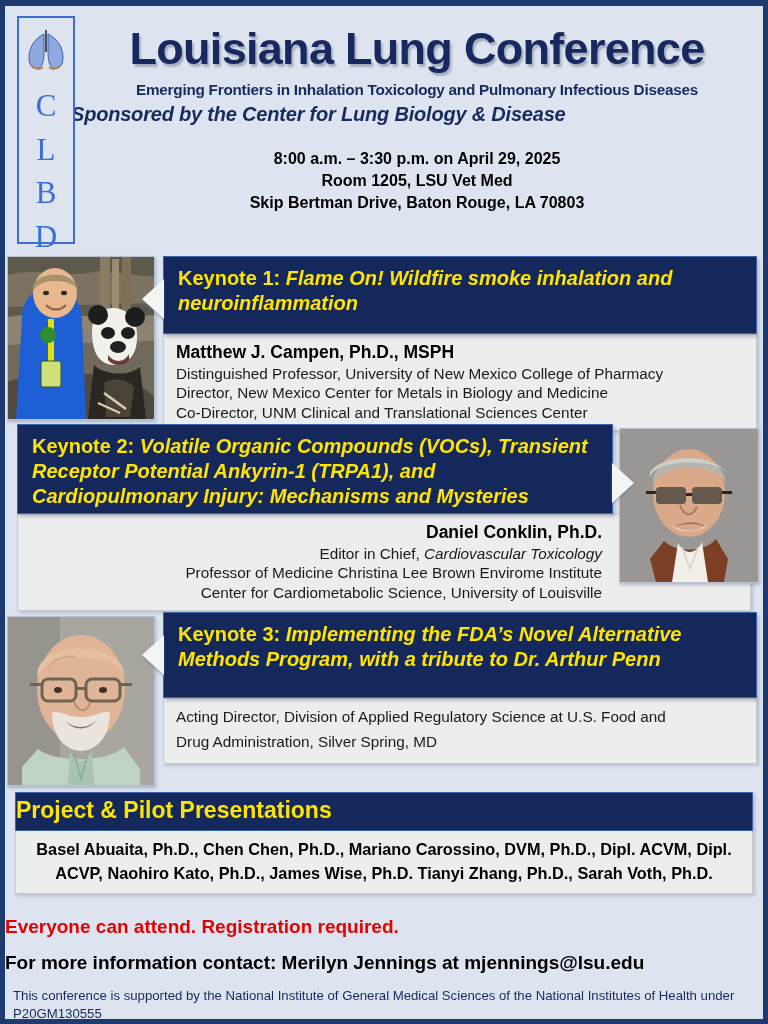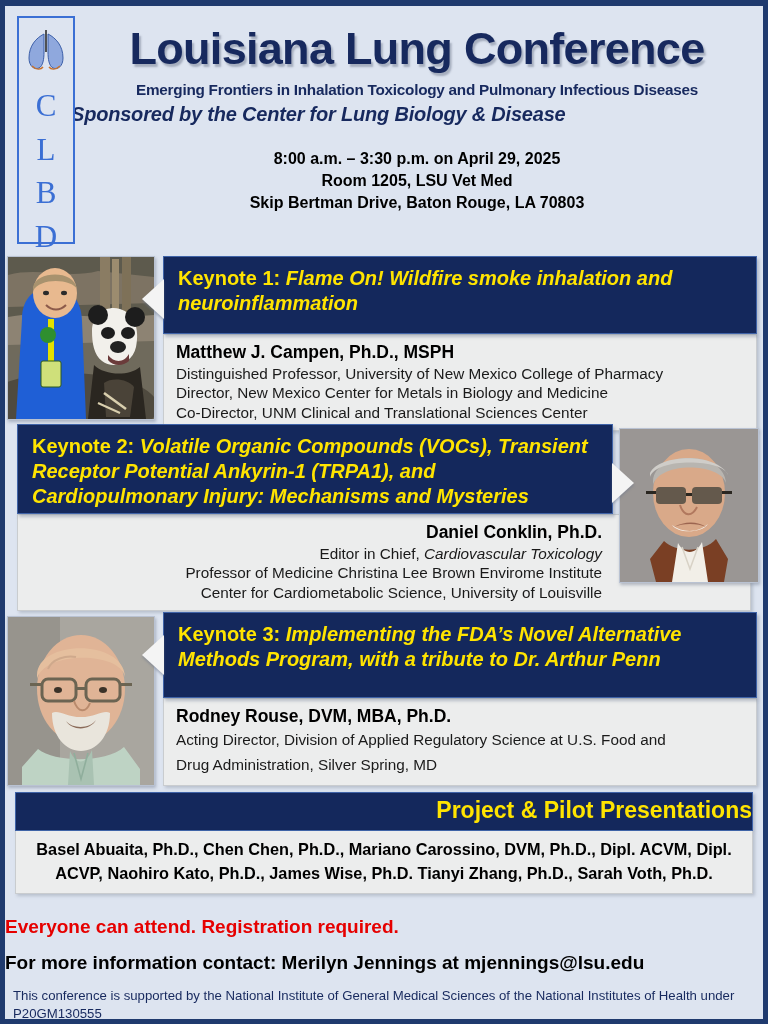--- a/index.html
+++ b/index.html
@@ -181,21 +181,21 @@
   .sec3 .banner { height: 86px; }
 
   
   .projects { margin: 8px 10px 0 10px; }
   .projects-banner {
     background: #14285c;
     border: 1px solid #3f63a8;
     color: #ffe400;
     font-size: 23px;
     font-weight: bold;
-    text-align: right;
+    text-align: left;
     padding: 4px 0 6px 0;
     box-shadow: 2px 2px 3px rgba(120,130,150,0.45);
   }
   .projects-names {
     background: #eceded;
     border: 1px solid #c9cccf;
     border-top: none;
     text-align: center;
     font-size: 16.3px;
     font-weight: bold;
@@ -371,21 +371,20 @@
         <path d="M66 136 L73 162 L80 136" stroke="#8fae9c" stroke-width="1.6" fill="none"></path>
       </svg>
     </div>
 
     <div class="content">
       <div class="banner">
         <span class="arrow-left"></span>
         <span class="lead">Keynote 3</span><span class="lead">: </span><span class="ttl">Implementing the FDA’s Novel Alternative Methods Program, with a tribute to Dr. Arthur Penn</span>
       </div>
       <div class="info-panel loose">
-        <div class="info-name">Rodney Rouse, DVM, MBA, Ph.D.</div>
         <div class="info-line">Acting Director, Division of Applied Regulatory Science at U.S. Food and</div>
         <div class="info-line">Drug Administration, Silver Spring, MD</div>
       </div>
     </div>
   </div>
 
   <div class="projects">
     <div class="projects-banner">Project &amp; Pilot Presentations</div>
     <div class="projects-names">Basel Abuaita, Ph.D., Chen Chen, Ph.D., Mariano Carossino, DVM, Ph.D., Dipl. ACVM, Dipl. ACVP, Naohiro Kato, Ph.D., James Wise, Ph.D. Tianyi Zhang, Ph.D., Sarah Voth, Ph.D.</div>
   </div>

